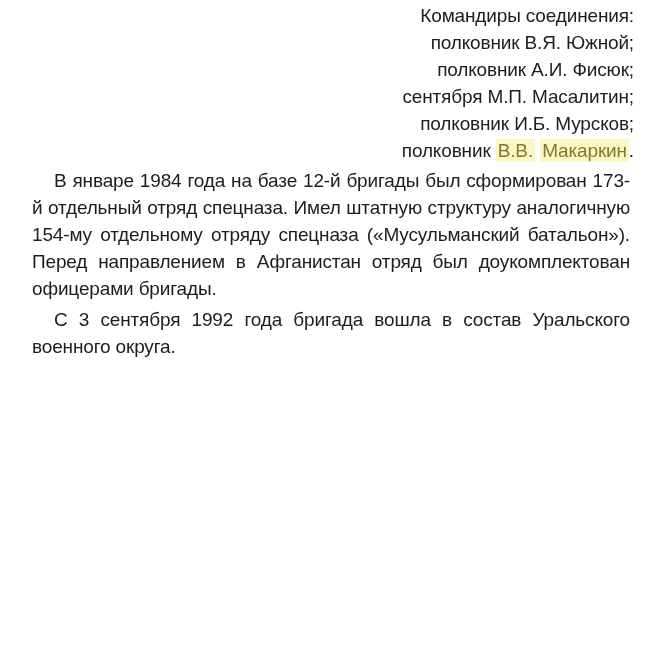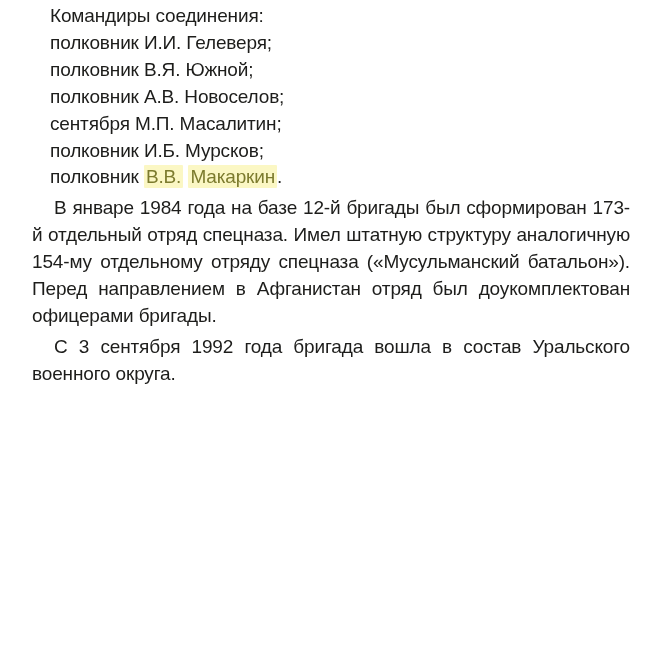--- a/index.html
+++ b/index.html
@@ -19,20 +19,21 @@
     padding: 3px 27px 0 28px;
     font-family: "Liberation Sans", "DejaVu Sans", sans-serif;
     font-size: 19px;
     line-height: 26.9px;
     letter-spacing: -0.15px;
     color: #1d1d1b;
     background: #ffffff;
   }
   .commanders {
     padding-left: 22px;
+    text-align: right;
   }
   .line {
     white-space: nowrap;
   }
   .para {
     margin: 4px;
     text-align: justify;
     text-indent: 22px;
     hyphens: none;
   }
@@ -43,23 +44,22 @@
     border-radius: 1px;
   }
 </style>
 </head>
 <body>
 
 <div class="page">
 
   <div class="commanders">
     <div class="line">Командиры соединения:</div>
-    <div class="line">полковник И.И. Гелеверя;</div>
     <div class="line">полковник В.Я. Южной;</div>
-    <div class="line">полковник А.В. Новоселов;</div>
+    <div class="line">полковник А.И. Фисюк;</div>
     <div class="line">сентября М.П. Масалитин;</div>
     <div class="line">полковник И.Б. Мурсков;</div>
     <div class="line"><span>полковник </span><span class="hl">В.В.</span><span> </span><span class="hl">Макаркин</span><span>.</span></div>
   </div>
 
   <p class="para">В январе 1984 года на базе 12-й бригады был сформирован 173-й отдельный отряд спецназа. Имел штатную структуру аналогичную 154-му отдельному отряду спецназа («Мусульманский батальон»). Перед направлением в Афганистан отряд был доукомплектован офицерами бригады.</p>
   <p class="para">С 3 сентября 1992 года бригада вошла в состав Уральского военного округа.</p>
 
 </div>
 

